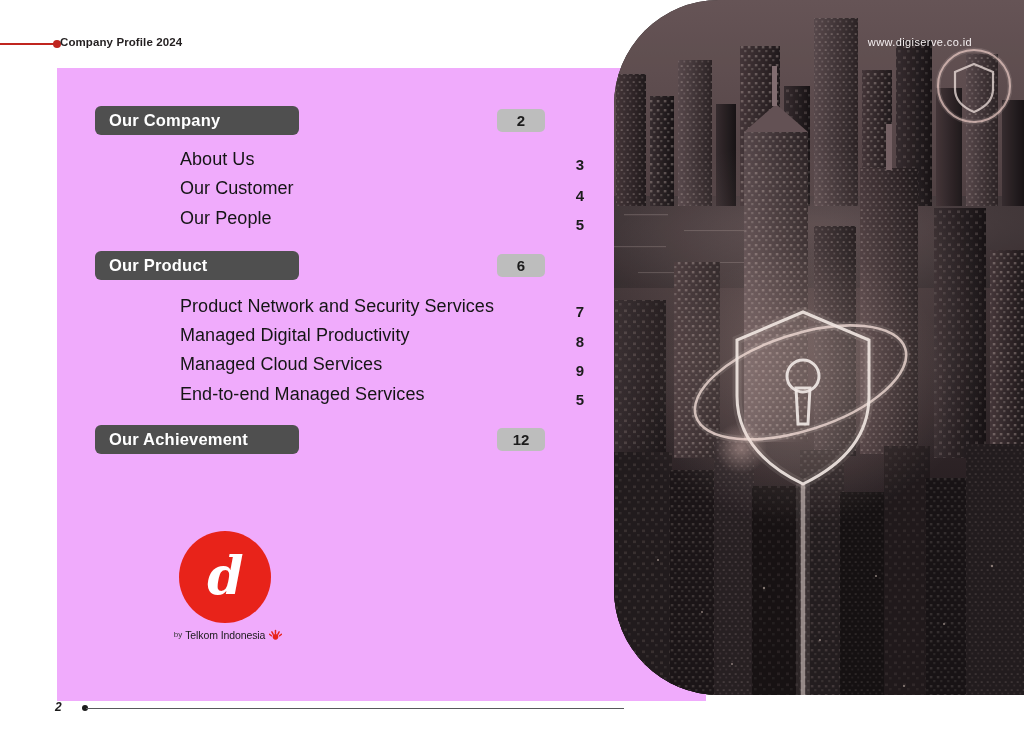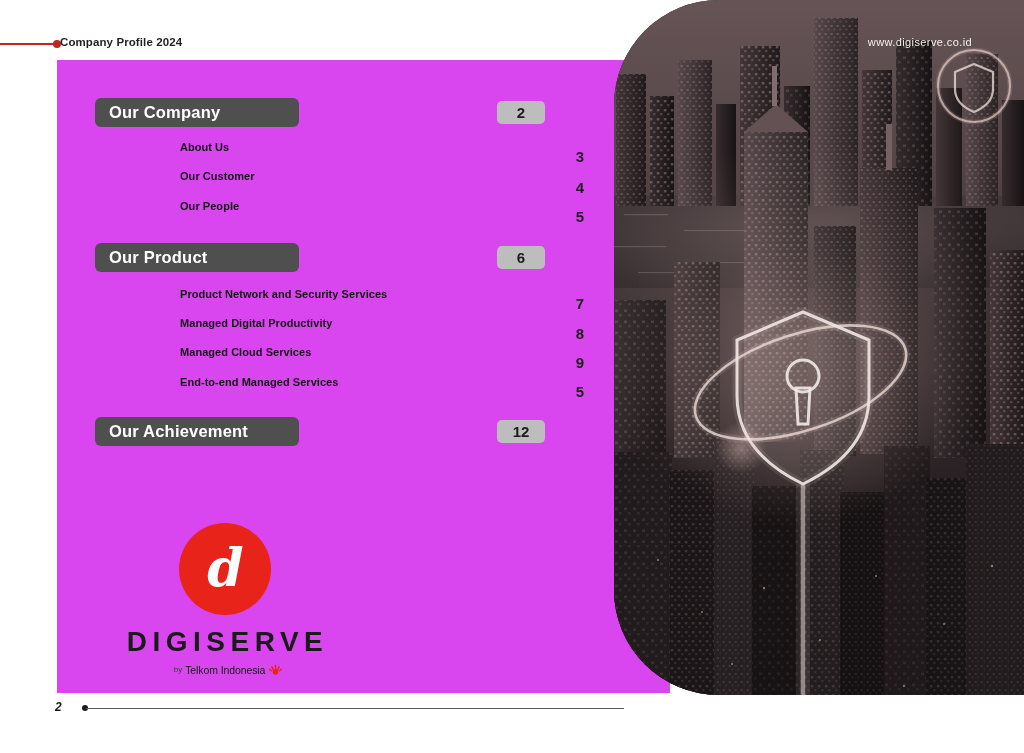--- a/index.html
+++ b/index.html
@@ -42,24 +42,25 @@
     font-weight: bold;
     letter-spacing: .1px;
     color: #231f20;
     white-space: nowrap;
   }
 
   
   .panel {
     position: absolute;
     left: 57px;
-    top: 60px;
+    top: 68px;
     width: 613px;
     height: 633px;
-    background: #d946ef;
+    background: #f0abfc;
+    padding-left: 36px;
   }
 
   
   .toc {
     position: absolute;
     left: 0;
     top: 0;
     width: 613px;
   }
   .toc-section {
@@ -91,22 +92,22 @@
     align-items: center;
     justify-content: center;
     font-size: 15px;
     font-weight: bold;
     color: #1c1c1c;
   }
 
   .toc-item-label {
     position: absolute;
     left: 123px;
-    font-size: 11px;
-    font-weight: bold;
+    font-size: 18px;
+    font-weight: normal;
     color: #151515;
     letter-spacing: .05px;
     white-space: nowrap;
   }
   .toc-item-page {
     position: absolute;
     left: 500px;
     width: 46px;
     text-align: center;
     font-size: 15px;
@@ -282,21 +283,20 @@
       <span class="toc-section-label">Our Achievement</span>
     </div>
     <div class="toc-section-page" style="top:360px">12</div>
 
   </div>
 
   <div class="logo-wrap">
     <div class="logo-circle">
       <div class="logo-d">d</div>
     </div>
-    <div class="logo-word">DIGISERVE</div>
     <div class="logo-tag">
       <span class="logo-tag-by">by</span>
       <span class="logo-tag-name">Telkom Indonesia</span>
       <span class="telkom-mark">
         <svg width="13" height="13" viewBox="0 0 24 24">
           <g fill="#e8231a">
             <circle cx="12" cy="14.5" r="5.2"></circle>
             <rect x="10.6" y="1.5" width="2.7" height="8" rx="1.3"></rect>
             <rect x="5.2" y="3.6" width="2.7" height="8" rx="1.3" transform="rotate(-28 6.6 7.6)"></rect>
             <rect x="16.1" y="3.6" width="2.7" height="8" rx="1.3" transform="rotate(28 17.4 7.6)"></rect>

